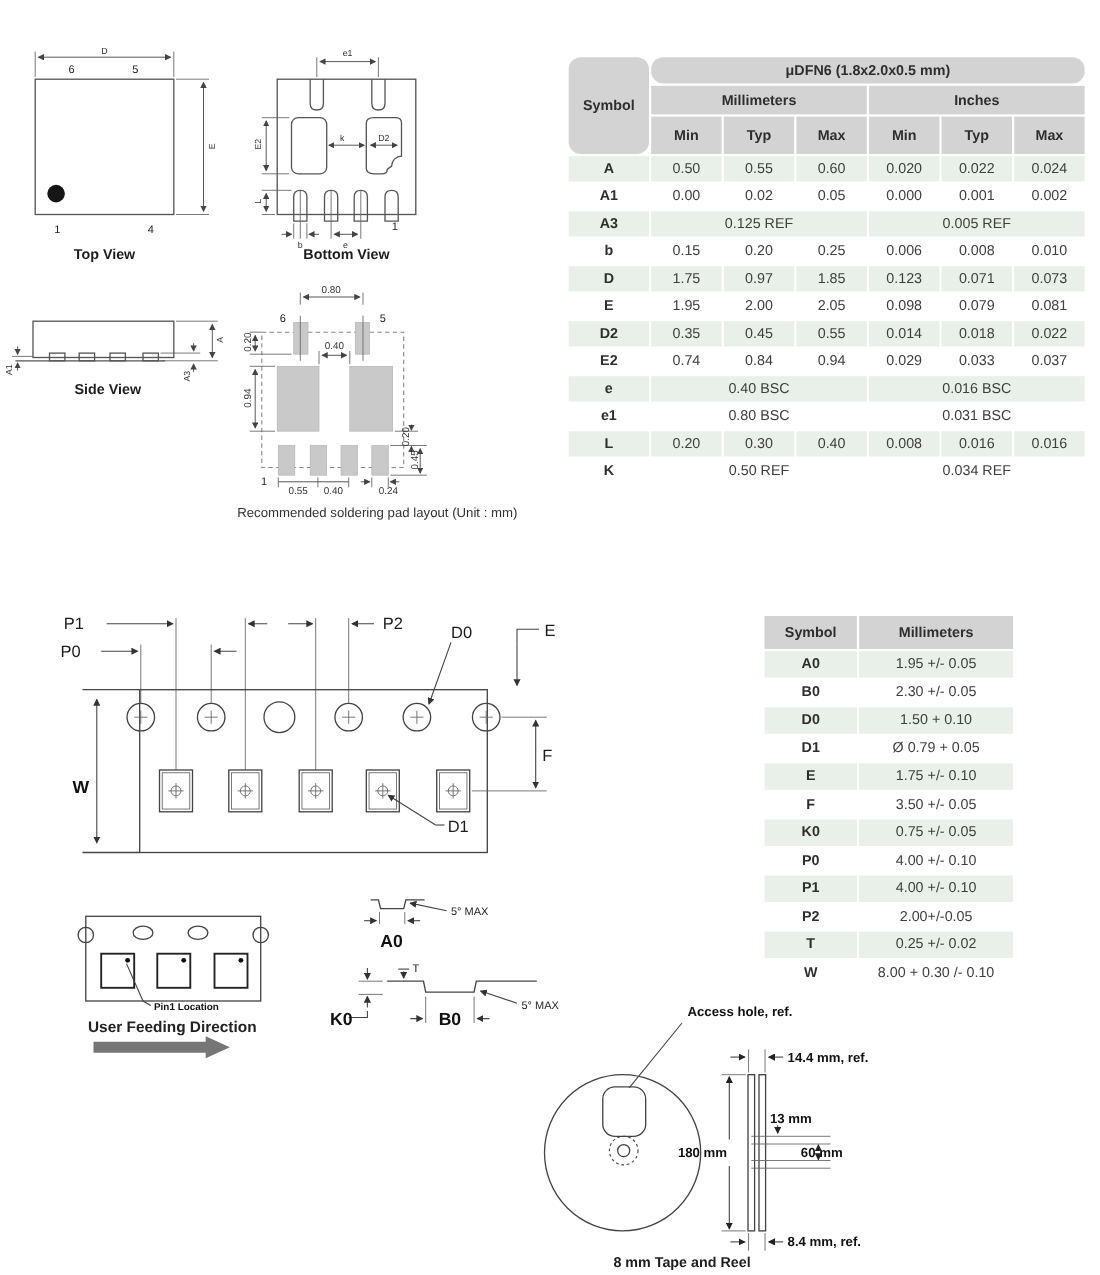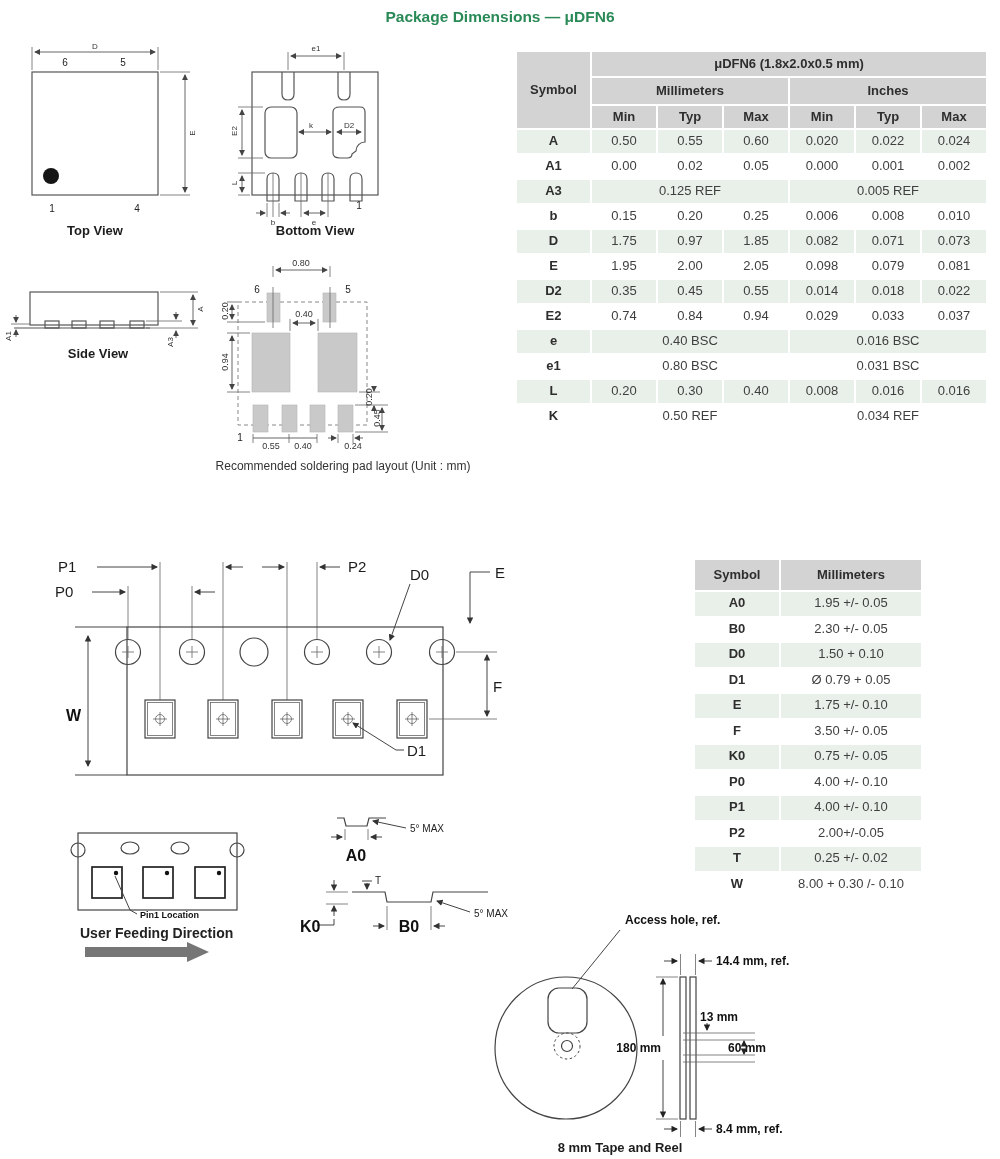--- a/index.html
+++ b/index.html
@@ -8,23 +8,23 @@
   .sec-title{position:absolute;left:0;width:1000px;text-align:center;font-size:15.5px;
              font-weight:bold;color:#2a8a57;}
   table{border-collapse:separate;border-spacing:2px;background:#fff;table-layout:fixed;}
   td{font-size:13px;text-align:center;color:#3f3f3f;padding:0;line-height:1.15;overflow:hidden;}
   td.hd{background:#d2d3d2;font-weight:bold;color:#2e2e2e;}
   tr.shade td{background:#e9efe9;}
   tr.plain td{background:#ffffff;}
   td.sym{font-weight:bold;color:#2e2e2e;}
   #pkg-table{position:absolute;left:515px;top:50px;}
   #pkg-table td{height:23px;}
-  #pkg-table tr.h1 td{height:24px;}
+  #pkg-table tr.h1 td{height:24px;border-radius:11px;}
   #pkg-table tr.h2 td{height:26px;}
-  #pkg-table tr.h3 td{height:22px;}
+  #pkg-table tr.h3 td{height:34px;}
   #tape-table{position:absolute;left:693px;top:558px;}
   #tape-table td{height:23.5px;}
   #tape-table tr.h1 td{height:30px;}
   svg{position:absolute;}
   .ln{stroke:#555;stroke-width:1.2;fill:none;}
   .ln2{stroke:#444;stroke-width:1.2;fill:none;}
   .thin{stroke:#666;stroke-width:0.8;fill:none;}
   .dim{stroke:#555;stroke-width:0.9;fill:none;}
   .dimd{stroke:#444;stroke-width:1;fill:none;}
   .dash{stroke:#888;stroke-width:1;fill:none;stroke-dasharray:4 3;}
@@ -41,21 +41,20 @@
   .t9b{font-size:9px;font-weight:bold;fill:#111;}
   .t10a{font-size:10px;fill:#222;}
   .mid{text-anchor:middle;}
   .end{text-anchor:end;}
 </style>
 </head>
 <body>
 
 <div id="page">
 
-  <div class="sec-title" style="top:8px">Package Dimensions — μDFN6</div>
 
   <svg width="515" height="452" style="left:0;top:40px" viewBox="0 0 515 452">
     <defs>
       <marker id="arP" viewBox="0 0 10 10" refX="8.5" refY="5" markerWidth="6.5" markerHeight="6.5" orient="auto-start-reverse">
           <path d="M0,0L10,5L0,10Z" fill="#444"></path>
         </marker>
     </defs>
 
     <g>
       <line class="thin" x1="32" y1="30" x2="32" y2="7"></line>
@@ -248,21 +247,21 @@
           <td>0.25</td>
           <td>0.006</td>
           <td>0.008</td>
           <td>0.010</td>
         </tr>
     <tr class="shade">
           <td class="sym">D</td>
           <td>1.75</td>
           <td>0.97</td>
           <td>1.85</td>
-          <td>0.082</td>
+          <td>0.123</td>
           <td>0.071</td>
           <td>0.073</td>
         </tr>
     <tr class="plain">
           <td class="sym">E</td>
           <td>1.95</td>
           <td>2.00</td>
           <td>2.05</td>
           <td>0.098</td>
           <td>0.079</td>

